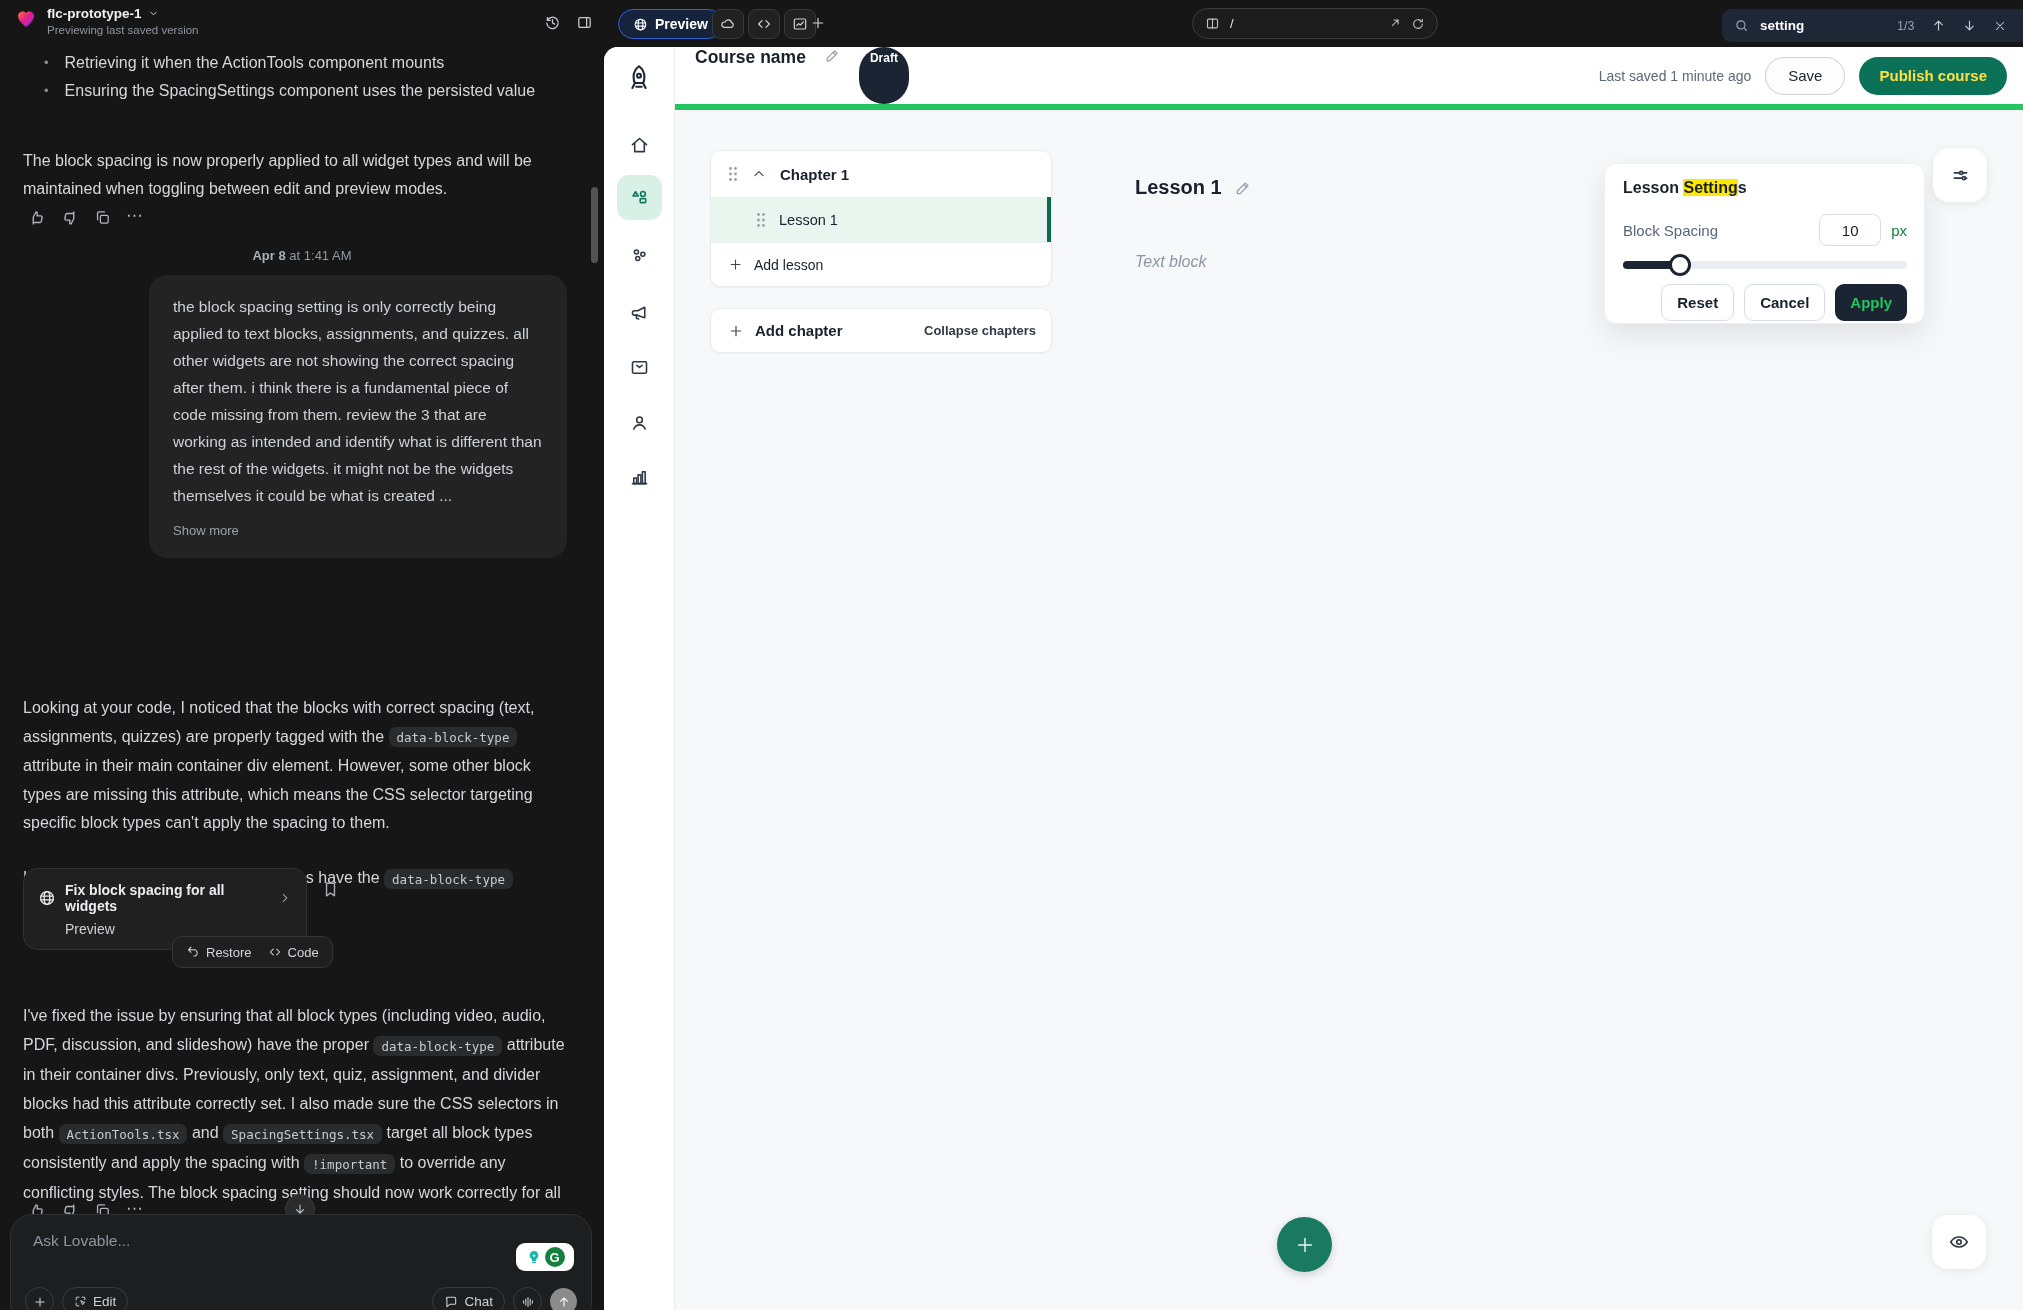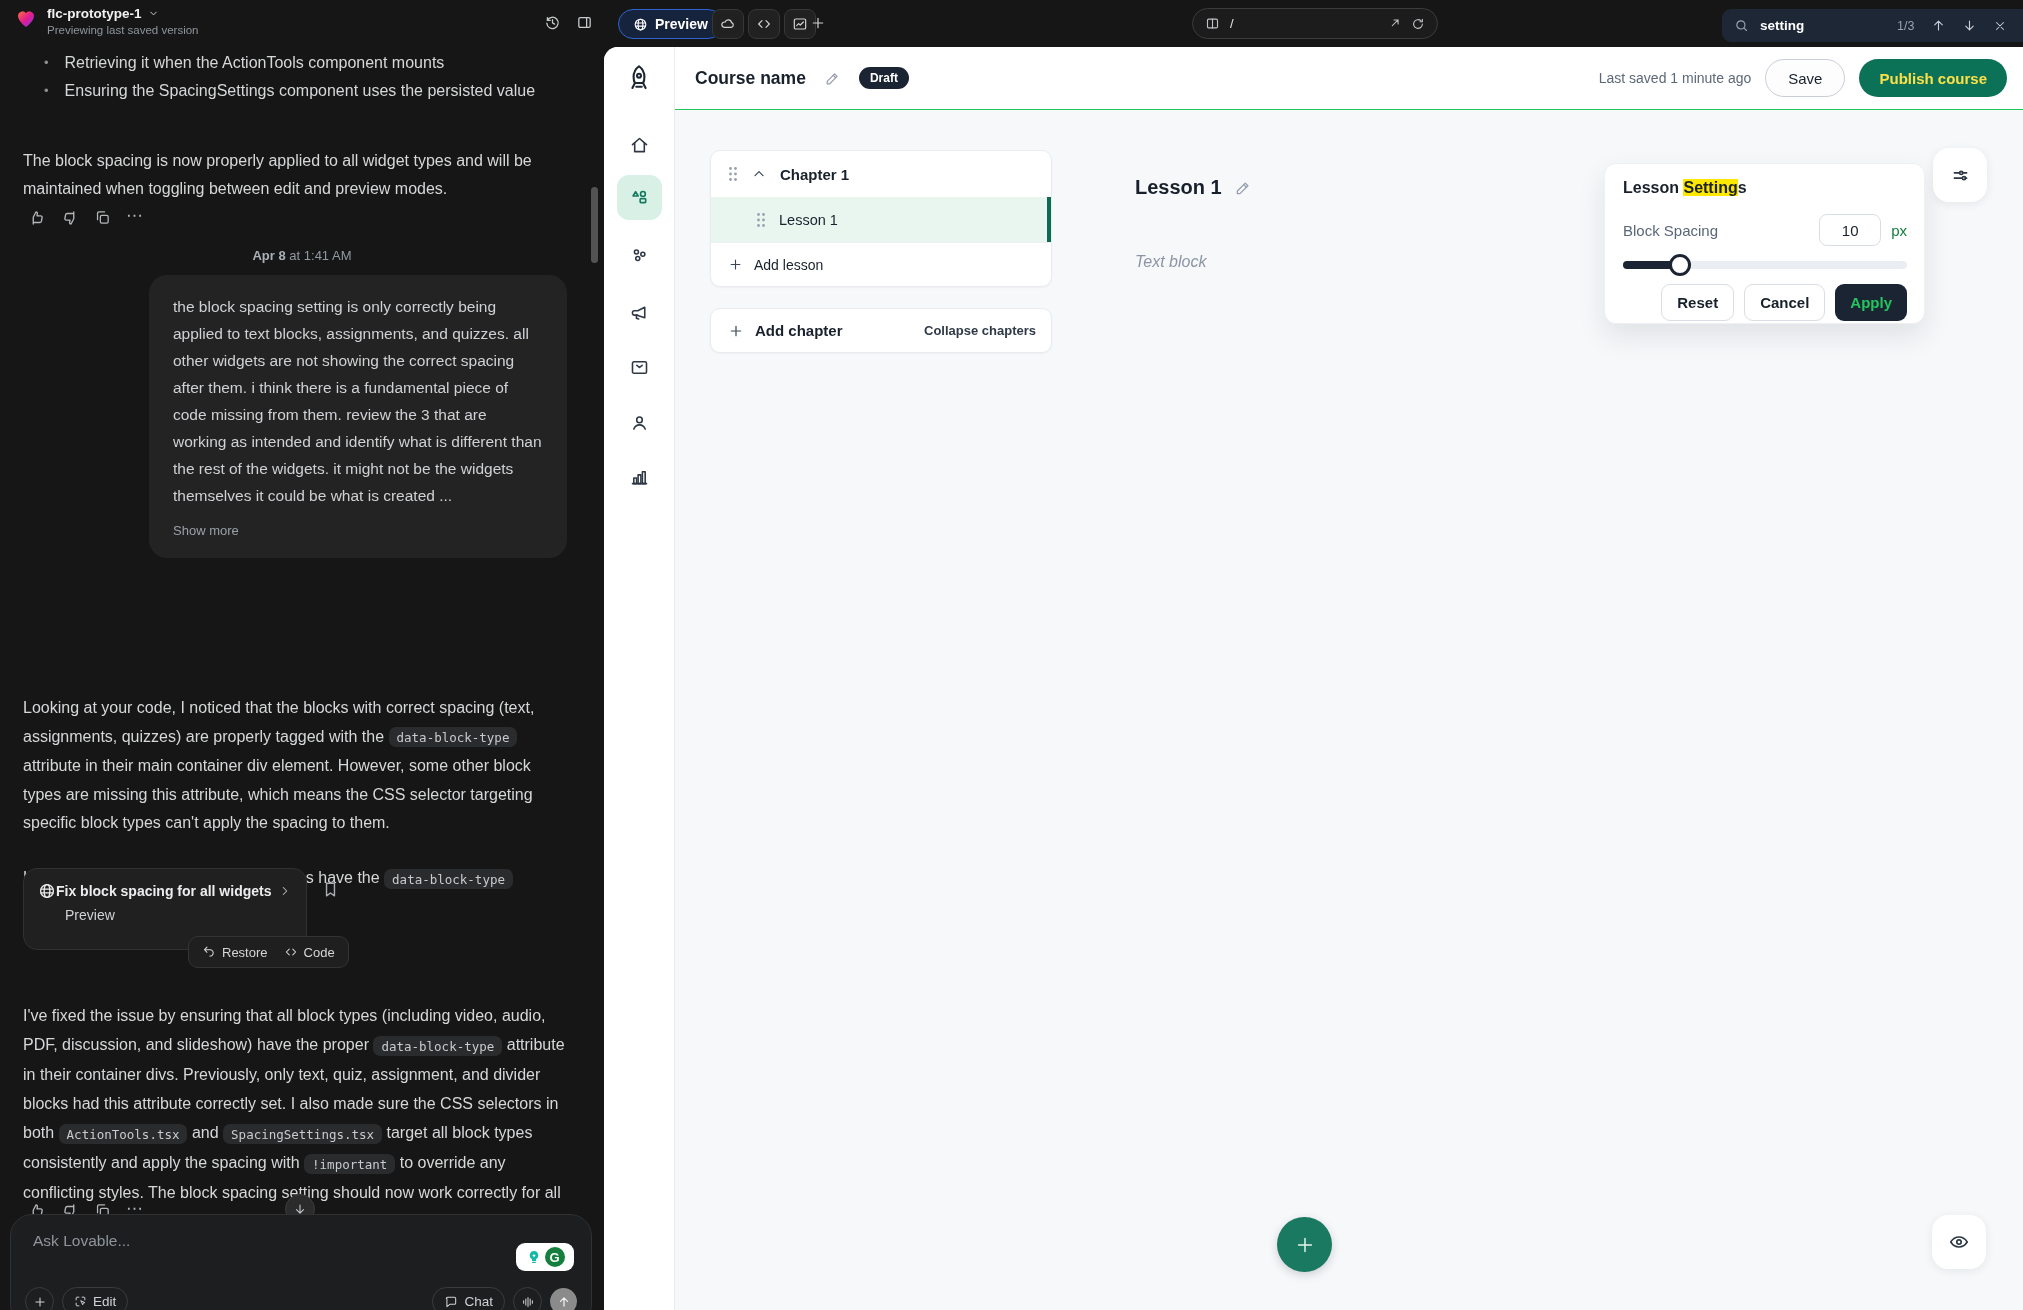--- a/index.html
+++ b/index.html
@@ -30,45 +30,45 @@
   .bullet{display:flex;gap:16px;font-size:16px;line-height:28px;color:#d6d7d9;}
   .bullet .dot{color:#8b8f94;font-size:13px;}
   .para{position:absolute;left:23px;width:548px;font-size:16px;line-height:28px;color:#d6d7d9;}
   .para code,.bubble code{font-family:"DejaVu Sans Mono",monospace;font-size:12.5px;background:#2a2b2c;color:#c8cbce;padding:2.5px 8px;border-radius:7px;}
   .act-row{position:absolute;left:28px;display:flex;gap:15px;color:#b3b6b9;}
   .timestamp{position:absolute;left:0;top:201px;width:604px;text-align:center;font-size:13px;color:#9297a0;}
   .timestamp b{font-weight:700;color:#aab0b6;}
   .bubble{position:absolute;left:149px;top:228px;width:418px;background:#232323;border-radius:18px;padding:18px 24px 14px;font-size:15.5px;line-height:27px;color:#cfd1d4;}
   .show-more{margin-top:8px;font-size:13px;color:#99a0a8;cursor:pointer;}
   .chat-card{position:absolute;left:23px;top:821px;width:284px;height:82px;background:#202020;border:1px solid #313131;border-radius:14px;padding:13px 14px;}
-  .chat-card-row{display:flex;align-items:center;color:#ececee;}
+  .chat-card-row{display:flex;align-items:center;gap:9px;color:#ececee;}
   .chat-card-title{font-size:14px;font-weight:700;flex:1;}
   .chat-card-sub{margin:7px 0 0 27px;font-size:14px;color:#cfd1d4;}
   .bookmark{position:absolute;left:321px;top:833px;color:#a9adb2;}
-  .pill-rc{position:absolute;left:188px;top:889px;height:32px;display:flex;gap:16px;background:#1f1f1f;border:1px solid #343434;border-radius:10px;padding:0 13px;z-index:2;}
+  .pill-rc{position:absolute;left:172px;top:889px;height:32px;display:flex;gap:16px;background:#1f1f1f;border:1px solid #343434;border-radius:10px;padding:0 13px;z-index:2;}
   .pill-rc .grp{display:flex;align-items:center;gap:6px;color:#d4d6d8;font-size:13px;}
   .scroll-fab{position:absolute;left:285px;top:1147px;width:30px;height:30px;border-radius:50%;background:#2b2b2b;border:1px solid #3c3c3c;color:#c9cccf;display:flex;align-items:center;justify-content:center;z-index:1;}
   .input-card{position:absolute;left:10px;top:1167px;width:582px;height:112px;background:#1d1e1f;border:1px solid #303133;border-radius:22px;z-index:3;padding:16px 20px;}
   .ask-input{background:transparent;border:none;outline:none;color:#c9ccd0;font-size:15.5px;width:380px;}
   .ask-input::placeholder{color:#8f959d;}
   .gram-badge{position:absolute;left:505px;top:28px;width:58px;height:28px;background:#fff;border-radius:9px;display:flex;align-items:center;justify-content:center;gap:3px;}
   .gram-g{width:20px;height:20px;border-radius:50%;background:#15803d;color:#fff;font-size:13px;font-weight:700;display:flex;align-items:center;justify-content:center;}
   .input-row{position:absolute;left:14px;right:14px;top:72px;display:flex;align-items:center;gap:8px;}
   .chip-btn{height:29px;display:flex;align-items:center;gap:6px;padding:0 11px;border-radius:999px;border:1px solid #3a3b3d;color:#cfd2d5;font-size:13.5px;background:transparent;}
   .round-btn{width:29px;height:29px;border-radius:50%;border:1px solid #3a3b3d;color:#cfd2d5;display:flex;align-items:center;justify-content:center;background:transparent;}
   .send-btn{width:27px;height:27px;border-radius:50%;background:#8b8b8b;border:none;color:#f2f2f2;display:flex;align-items:center;justify-content:center;}
   .sb-scroll{position:absolute;right:6px;top:140px;width:7px;height:76px;border-radius:4px;background:#535353;}
 
   
   #main{position:absolute;left:604px;top:47px;width:1419px;height:1263px;background:#f7f8fa;border-top-left-radius:14px;overflow:hidden;}
   .rail{position:absolute;left:0;top:0;width:71px;height:100%;background:#fff;border-right:1px solid #ececef;}
   .rail-logo{position:absolute;left:17px;top:14px;color:#1f2733;}
   .rail-item{position:absolute;left:13px;width:45px;height:45px;border-radius:12px;display:flex;align-items:center;justify-content:center;color:#2e3744;}
   .rail-item.active{background:#d9f0e7;color:#157a5e;}
-  .appheader{position:absolute;left:71px;top:0;right:0;height:63px;background:#fff;border-bottom:1px solid #22c55e;display:flex;align-items:center;padding:0 16px 0 20px;gap:18px;}
+  .appheader{position:absolute;left:71px;top:0;right:0;height:63px;background:#fff;border-bottom:6px solid #22c55e;display:flex;padding:0 16px 0 20px;gap:18px;}
   .course-title{font-size:17.5px;font-weight:600;color:#19212d;}
   .edit-pencil{color:#97a0ae;}
   .badge-draft{background:#1b2433;color:#fff;font-size:12px;font-weight:600;border-radius:999px;padding:4px 11px;}
   .header-right{margin-left:auto;display:flex;align-items:center;gap:14px;}
   .last-saved{font-size:14px;color:#5d6878;}
   .btn-save{height:38px;padding:0 22px;border-radius:999px;border:1px solid #c9ced8;background:#fdfdfe;font-size:15px;font-weight:500;color:#19212d;}
   .btn-publish{height:38px;padding:0 20px;border-radius:999px;border:none;background:#0c7257;font-size:15px;font-weight:600;color:#fde047;}
 
   .ch-card{position:absolute;left:106px;top:103px;width:342px;background:#fff;border:1px solid #e9ebef;border-radius:10px;box-shadow:0 1px 2px rgba(16,24,40,.04);overflow:hidden;}
   .ch-head{height:46px;display:flex;align-items:center;padding-left:17px;gap:13px;}

